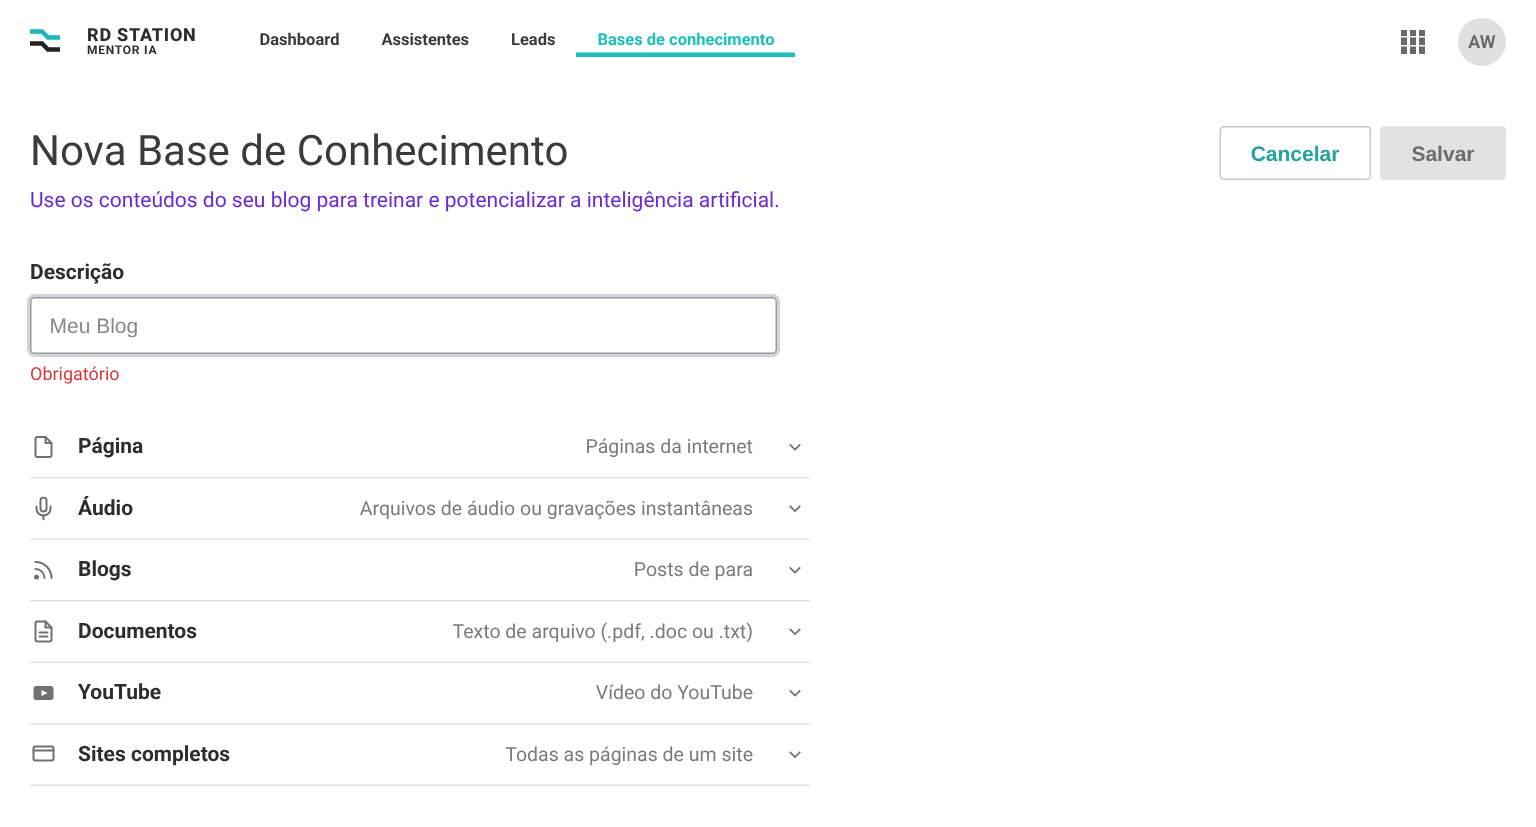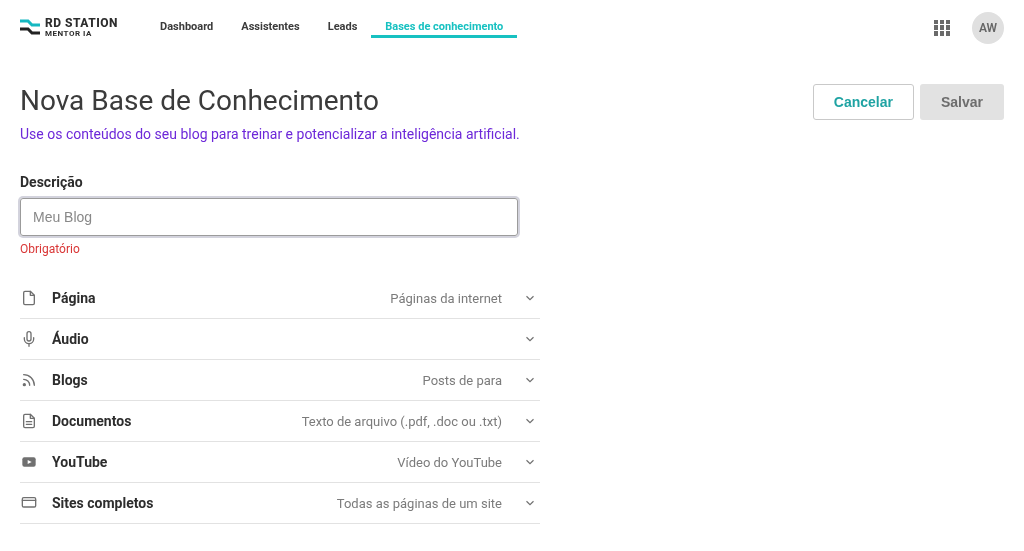--- a/index.html
+++ b/index.html
@@ -1,18 +1,18 @@
 <!DOCTYPE html>
 <html><head>
   <meta charset="utf-8">
   <style>
     *{margin:0;padding:0;box-sizing:border-box}
     body{font-family:-apple-system,BlinkMacSystemFont,"Segoe UI",Roboto,sans-serif;background:#fff;color:#333;width:1024px;height:551px;overflow:hidden}
     header{display:flex;align-items:center;padding:0 20px;height:56px;border-bottom:1px solid transparent}
-    .brand{display:flex;align-items:center;gap:5px;margin-right:28px}
+    .brand{display:flex;align-items:center;gap:18px;margin-right:28px}
     .brand svg{flex-shrink:0}
     .brand-txt{display:flex;flex-direction:column;line-height:1.1}
     .brand-top{font-weight:800;font-size:12px;letter-spacing:0.5px;color:#2d2d2d}
     .brand-bot{font-weight:700;font-size:8px;letter-spacing:0.5px;color:#2d2d2d}
     nav{display:flex;gap:0}
     nav a{display:inline-block;padding:2px 14px;text-decoration:none;color:#3b3b3b;font-size:11px;font-weight:700;border-bottom:3px solid transparent}
     nav a.active{color:#17c1c1;border-bottom-color:#17c1c1}
     .spacer{flex:1}
     .app-icon{width:16px;height:16px;display:grid;grid-template-columns:repeat(3,1fr);grid-template-rows:repeat(3,1fr);gap:1.5px;margin-right:22px;cursor:pointer}
     .app-icon span{background:#6a6a6a;display:block}
@@ -117,20 +117,21 @@
       <div class="row">
     <span class="r-icon">
           <svg width="16" height="16" viewBox="0 0 24 24" fill="none" stroke="currentColor" stroke-width="2" stroke-linecap="round" stroke-linejoin="round">
             <path d="M12 1a3 3 0 0 0-3 3v8a3 3 0 0 0 6 0V4a3 3 0 0 0-3-3z"></path>
             <path d="M19 10v2a7 7 0 0 1-14 0v-2"></path>
             <line x1="12" y1="19" x2="12" y2="23"></line>
           </svg>
         </span>
     <span class="r-title">Áudio</span>
     <span class="flex1"></span>
+    <span class="r-desc">Arquivos de áudio ou gravações instantâneas</span>
     <span class="chev">
           <svg width="14" height="14" viewBox="0 0 24 24" fill="none" stroke="currentColor" stroke-width="2">
             <polyline points="6 9 12 15 18 9"></polyline>
           </svg>
         </span>
       </div>
       <div class="row">
     <span class="r-icon">
           <svg width="16" height="16" viewBox="0 0 24 24" fill="none" stroke="currentColor" stroke-width="2" stroke-linecap="round" stroke-linejoin="round">
             <path d="M4 11a9 9 0 0 1 9 9"></path>

